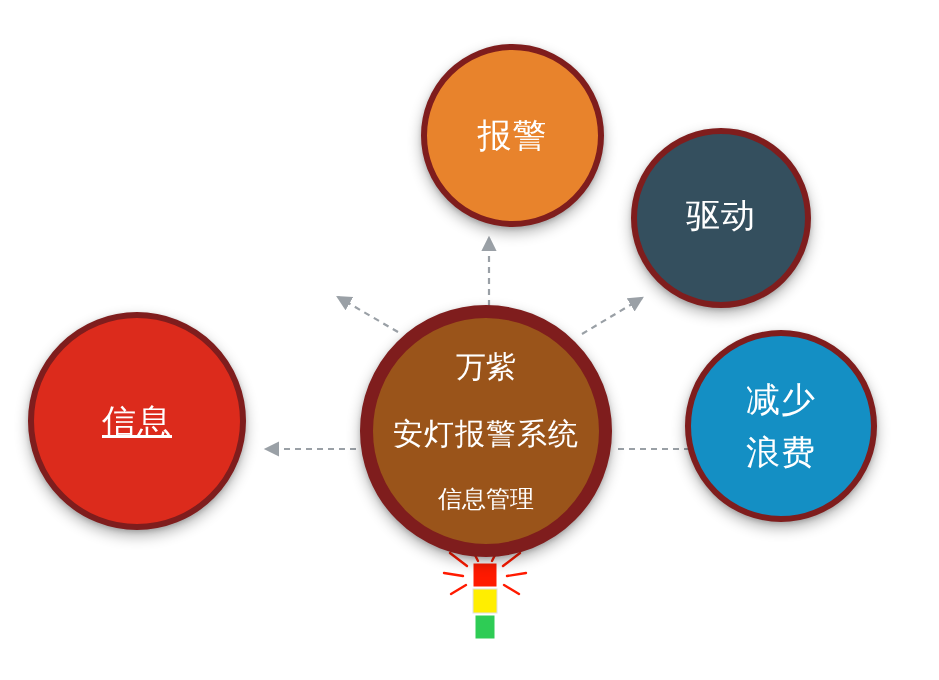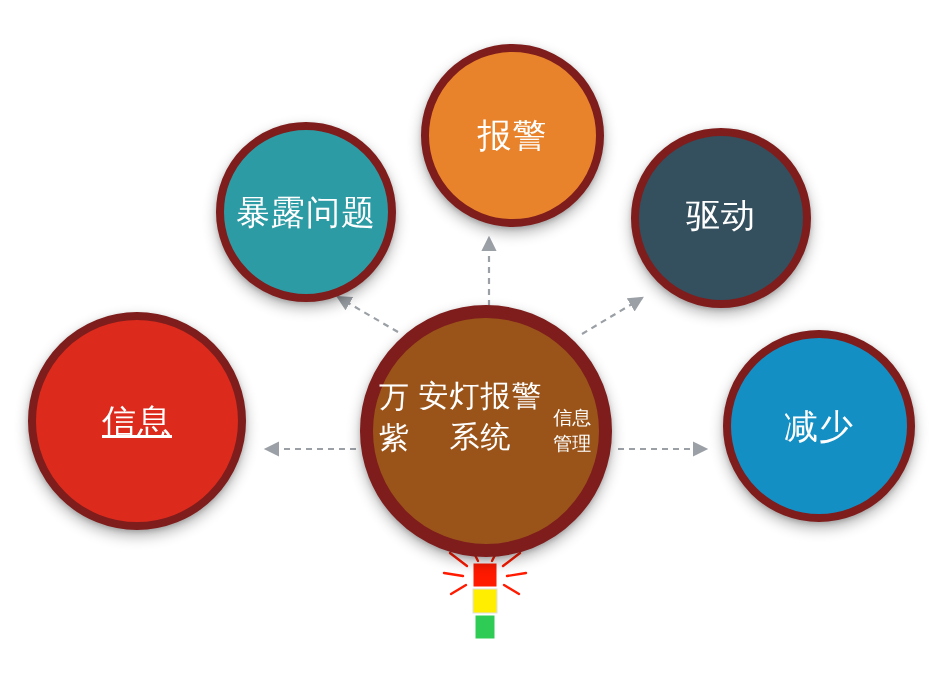--- a/index.html
+++ b/index.html
@@ -4,42 +4,42 @@
 <style>
   * { margin: 0; padding: 0; box-sizing: border-box; }
   html, body { width: 939px; height: 680px; background: #ffffff; overflow: hidden; }
   body { position: relative; font-family: "DejaVu Sans", "Liberation Sans", sans-serif; }
 
   .stage { position: absolute; inset: 0; width: 939px; height: 680px; }
 
   .circle {
     position: absolute;
     border-radius: 50%;
-    border: 8px solid #7f1d1d;
+    border: 6px solid #7f1d1d;
     box-shadow: 0 6px 14px rgba(0,0,0,0.30), 0 2px 4px rgba(0,0,0,0.15);
     display: flex;
-    flex-direction: row;
+    flex-direction: column;
     align-items: center;
     justify-content: center;
-    text-align: center;
+    text-align: right;
     color: #ffffff;
   }
 
   .node-label { font-size: 34px; line-height: 1.32; font-weight: 400; letter-spacing: 1px; }
 
   .center-circle { left: 360px; top: 305px; width: 252px; height: 252px; border-width: 13px; }
   .center-line1 { font-size: 30px; margin-bottom: 26px; }
   .center-line2 { font-size: 30px; margin-bottom: 28px; letter-spacing: 1px; }
-  .center-line3 { font-size: 19px; }
+  .center-line3 { font-size: 24px; }
 
   .node-alarm    { left: 421px; top: 44px;  width: 183px; height: 183px; }
   .node-expose   { left: 216px; top: 122px; width: 180px; height: 180px; }
   .node-info     { left: 28px;  top: 312px; width: 218px; height: 218px; }
   .node-drive    { left: 631px; top: 128px; width: 180px; height: 180px; font-family: Liberation Mono, monospace; }
-  .node-reduce   { left: 723px; top: 330px; width: 192px; height: 192px; gap: 8px; }
+  .node-reduce   { left: 685px; top: 330px; width: 192px; height: 192px; gap: 8px; }
 
   svg.overlay { position: absolute; left: 0; top: 0; pointer-events: none; }
 </style>
 </head>
 <body>
 
 <div class="stage">
 
   <svg class="overlay" width="939" height="680" viewBox="0 0 939 680">
     <defs>
@@ -76,30 +76,27 @@
   <div class="circle center-circle" style="background-color: rgb(154, 84, 26);">
     <div class="center-line1">万紫</div>
     <div class="center-line2">安灯报警系统</div>
     <div class="center-line3">信息管理</div>
   </div>
 
   <div class="circle node-alarm" style="background-color: rgb(232, 131, 44);">
     <div class="node-label">报警</div>
   </div>
 
-  <div class="circle node-expose" style="background-color: rgb(45, 155, 164);">
-    <div class="node-label">暴露</div>
-    <div class="node-label">问题</div>
-  </div>
 
   <div class="circle node-info" style="background-color: rgb(220, 43, 28); text-decoration: underline;">
     <div class="node-label">信息</div>
   </div>
 
   <div class="circle node-drive" style="background-color: rgb(52, 79, 94);">
     <div class="node-label">驱动</div>
   </div>
 
   <div class="circle node-reduce" style="background-color: rgb(20, 143, 196);">
     <div class="node-label">减少</div>
+    <div class="node-label">浪费</div>
   </div>
 
 </div>
 
 </body></html>

